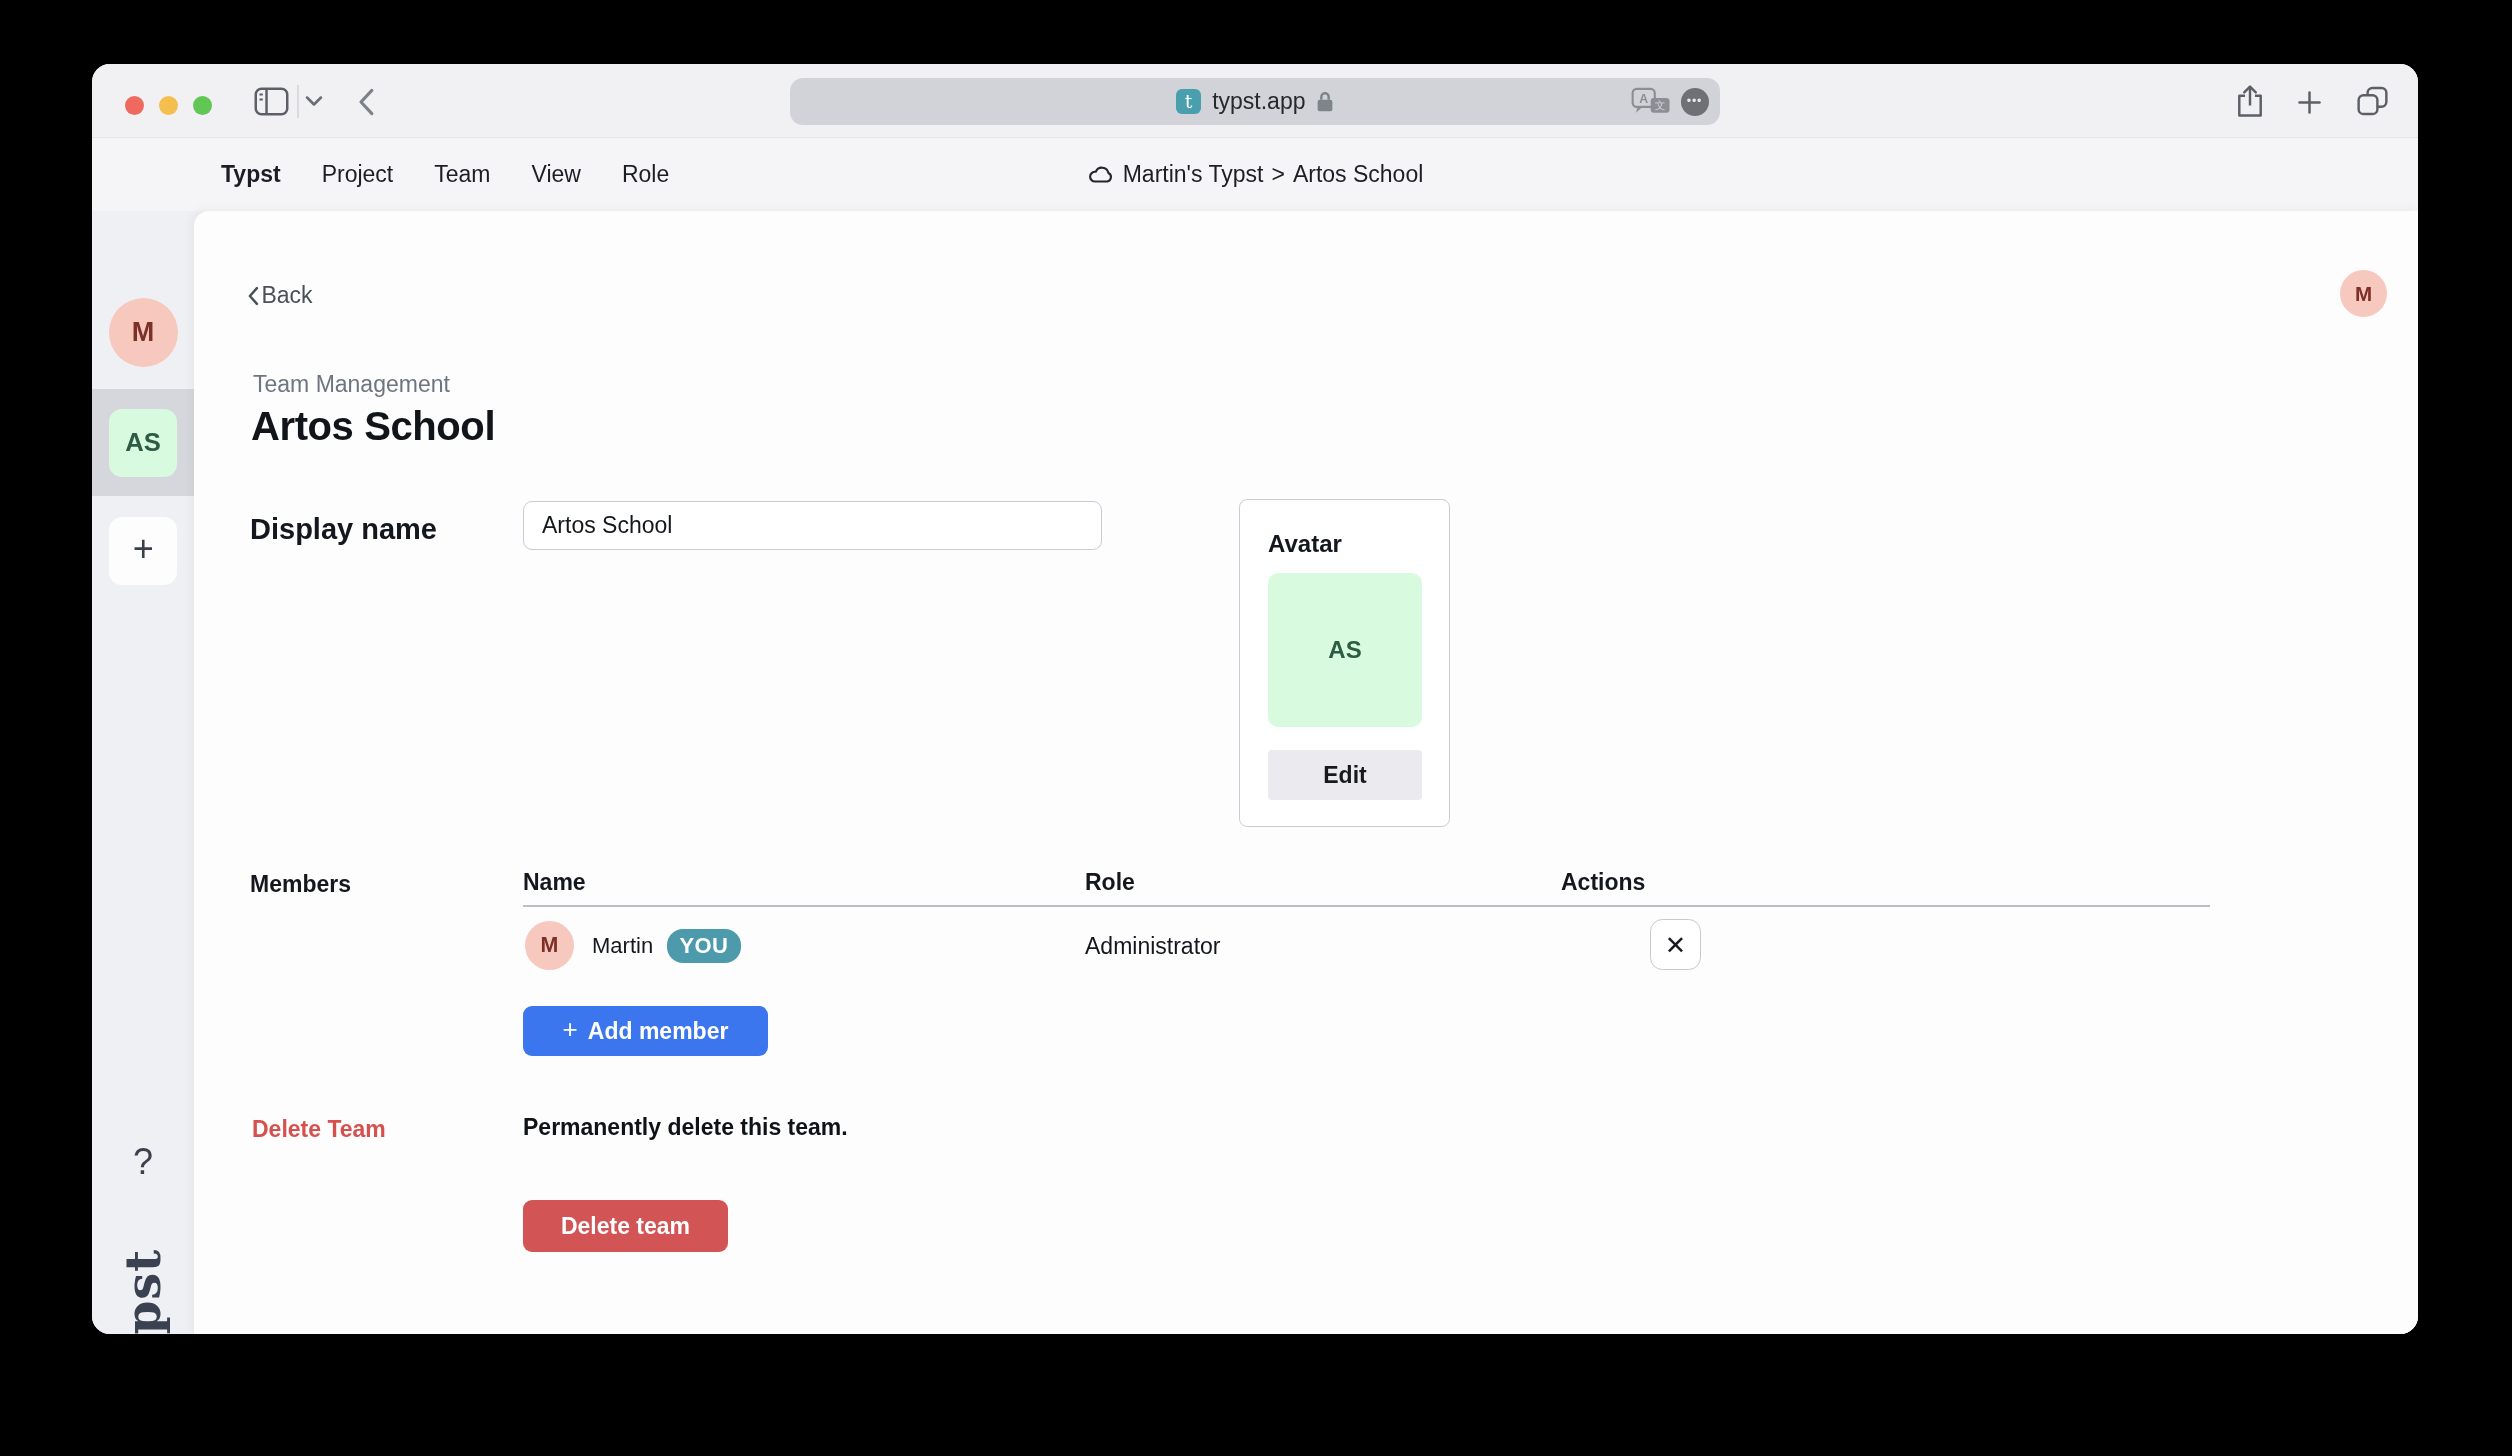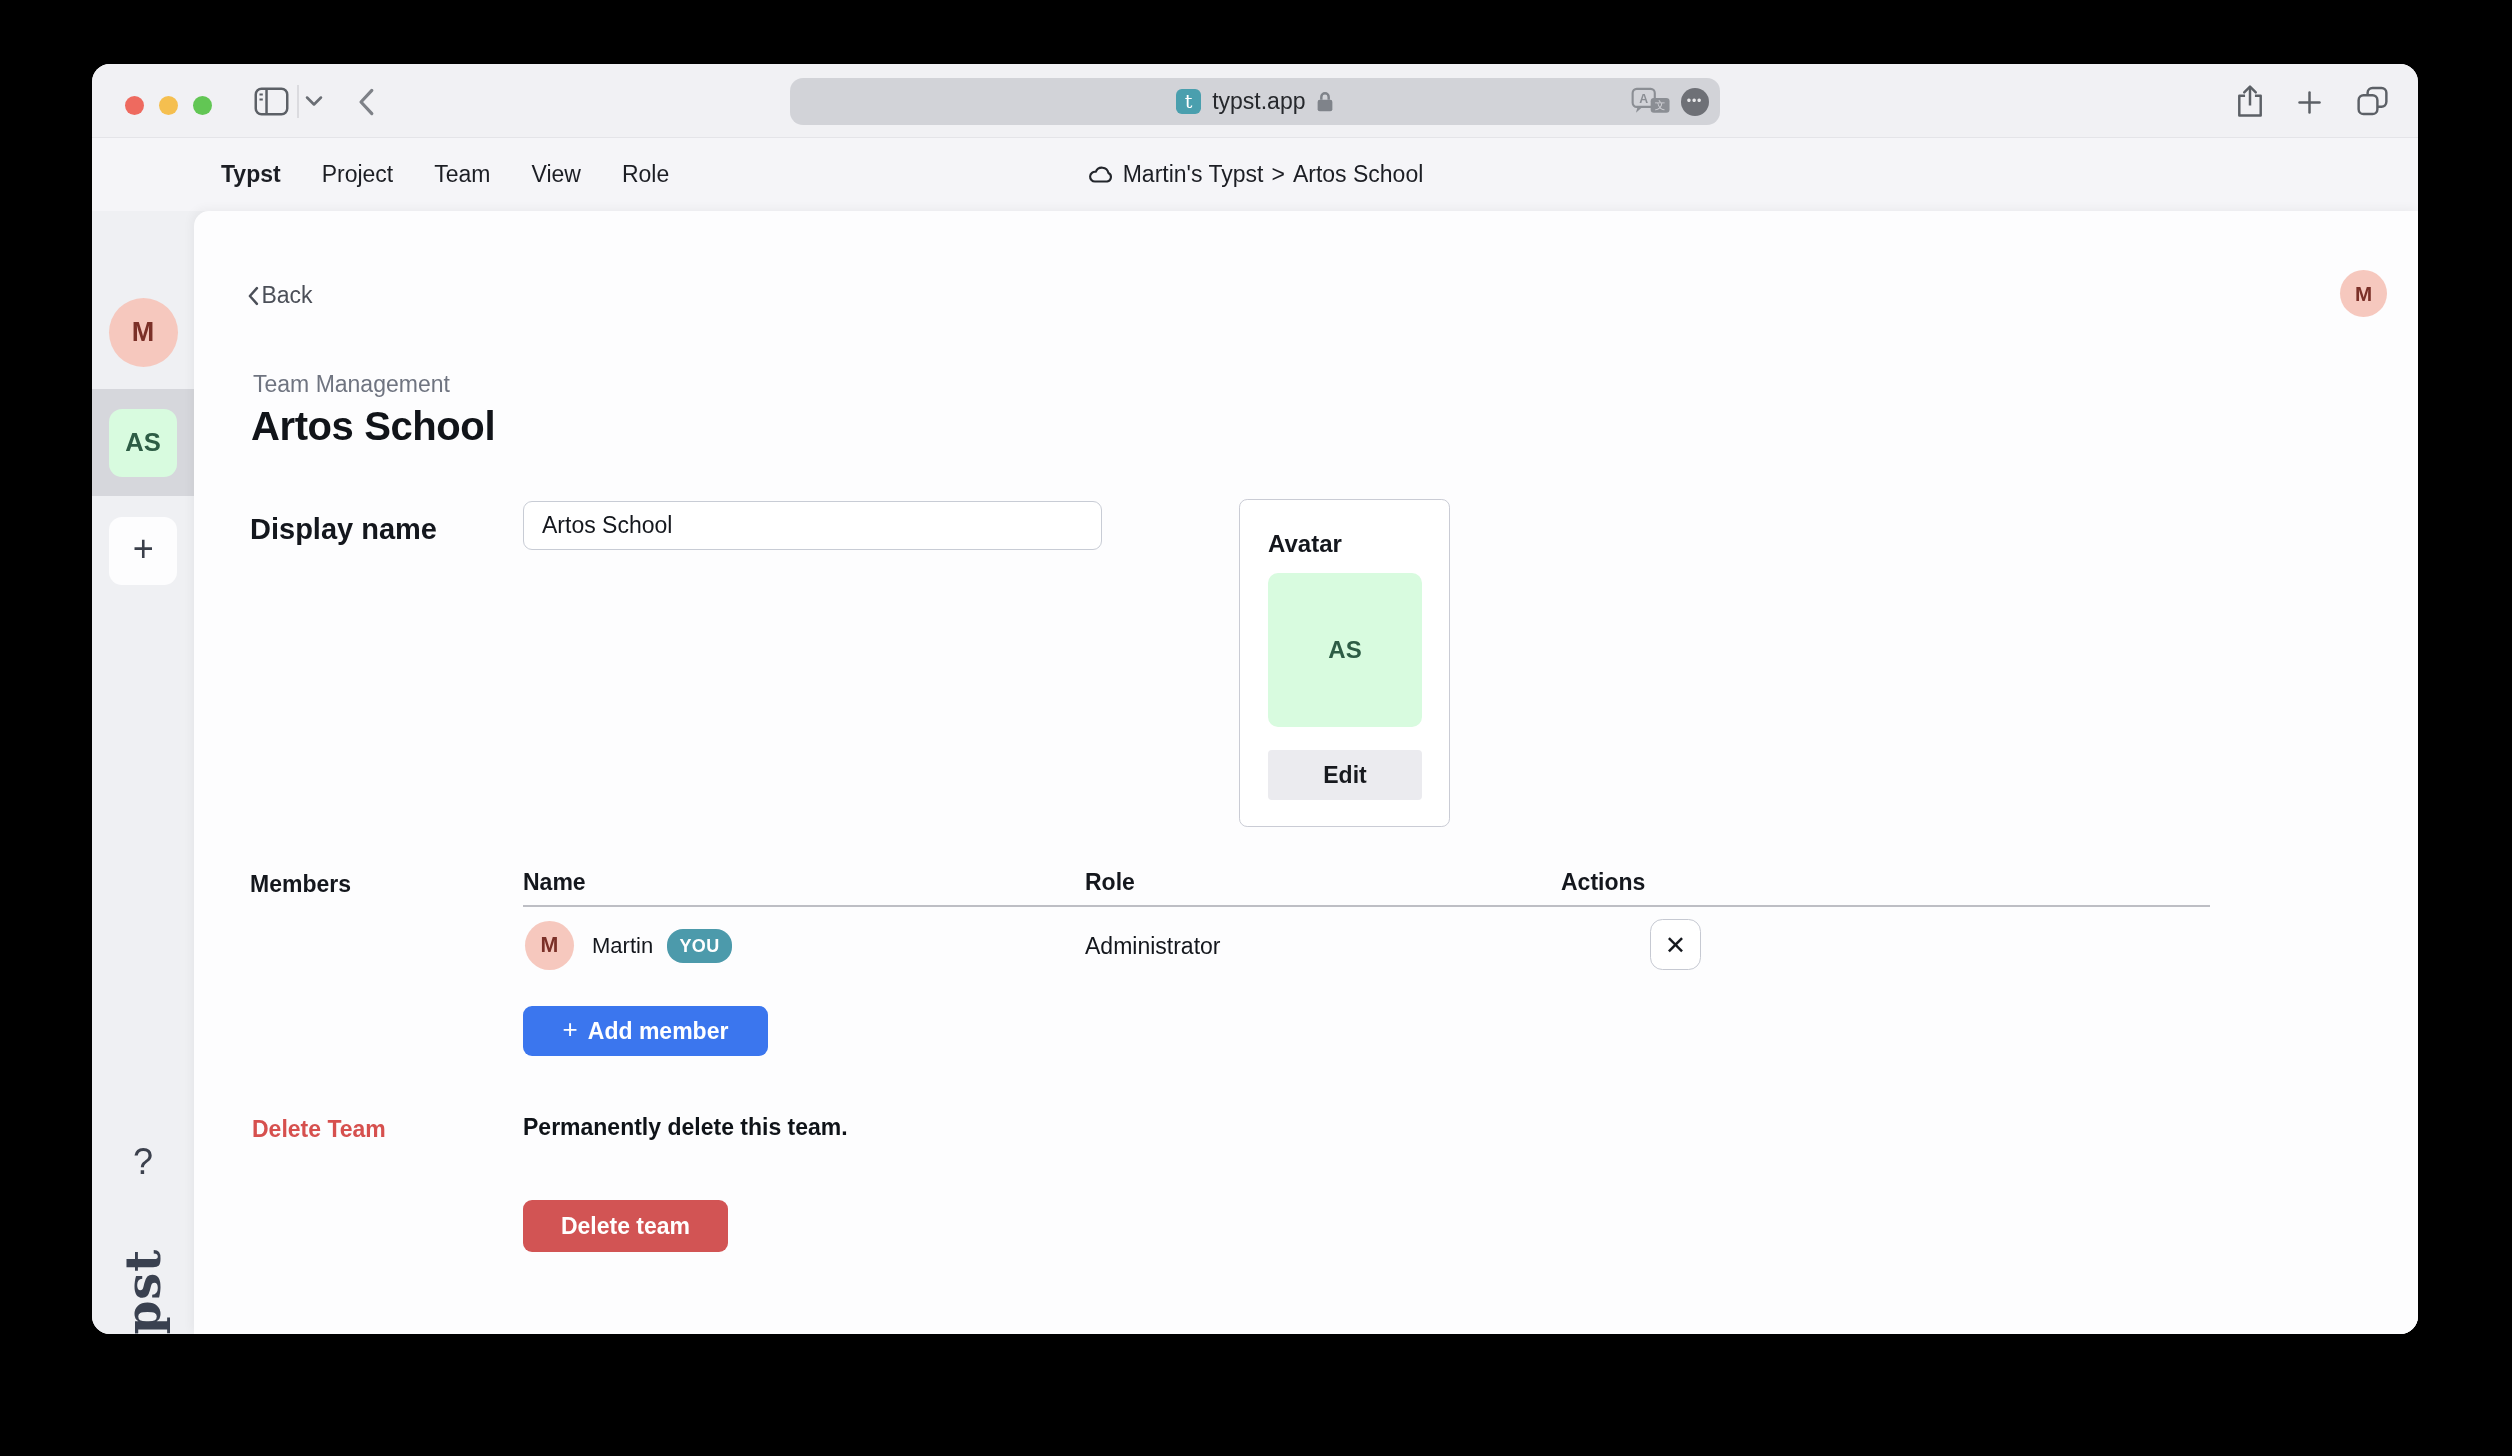--- a/index.html
+++ b/index.html
@@ -130,21 +130,21 @@
   .col-name { left:329px; } .col-role { left:891px; } .col-actions { left:1367px; }
   .table-divider { position:absolute; left:329px; top:694px; width:1687px; height:1.6px; background:#bdbec4; }
   .row-avatar {
     position:absolute; left:331px; top:710px; width:49px; height:49px; border-radius:50%;
     background:#f6c8be; color:#7b3028; font-weight:bold; font-size:21.4px;
     display:flex; align-items:center; justify-content:center;
   }
   .row-name { position:absolute; left:398px; top:722px; font-size:22px; }
   .you-badge {
     position:absolute; left:473px; top:718px; height:34px; padding:0 12.4px; border-radius:16px;
-    background:#4c9aab; color:#fff; font-weight:bold; font-size:18px; letter-spacing:0.4px;
+    background:#4c9aab; color:#fff; font-weight:bold; font-size:22px; letter-spacing:0.4px;
     display:flex; align-items:center; justify-content:center;
   }
   .row-role { position:absolute; left:891px; top:722px; font-size:23px; }
   .remove-btn {
     position:absolute; left:1456px; top:708px; width:51px; height:51px;
     border:1.6px solid #c6c9d2; border-radius:12.4px; background:#fff;
     font-size:25.6px; color:#15181e; display:flex; align-items:center; justify-content:center;
     font-family:"Liberation Sans", sans-serif;
   }
   .add-member-btn {

